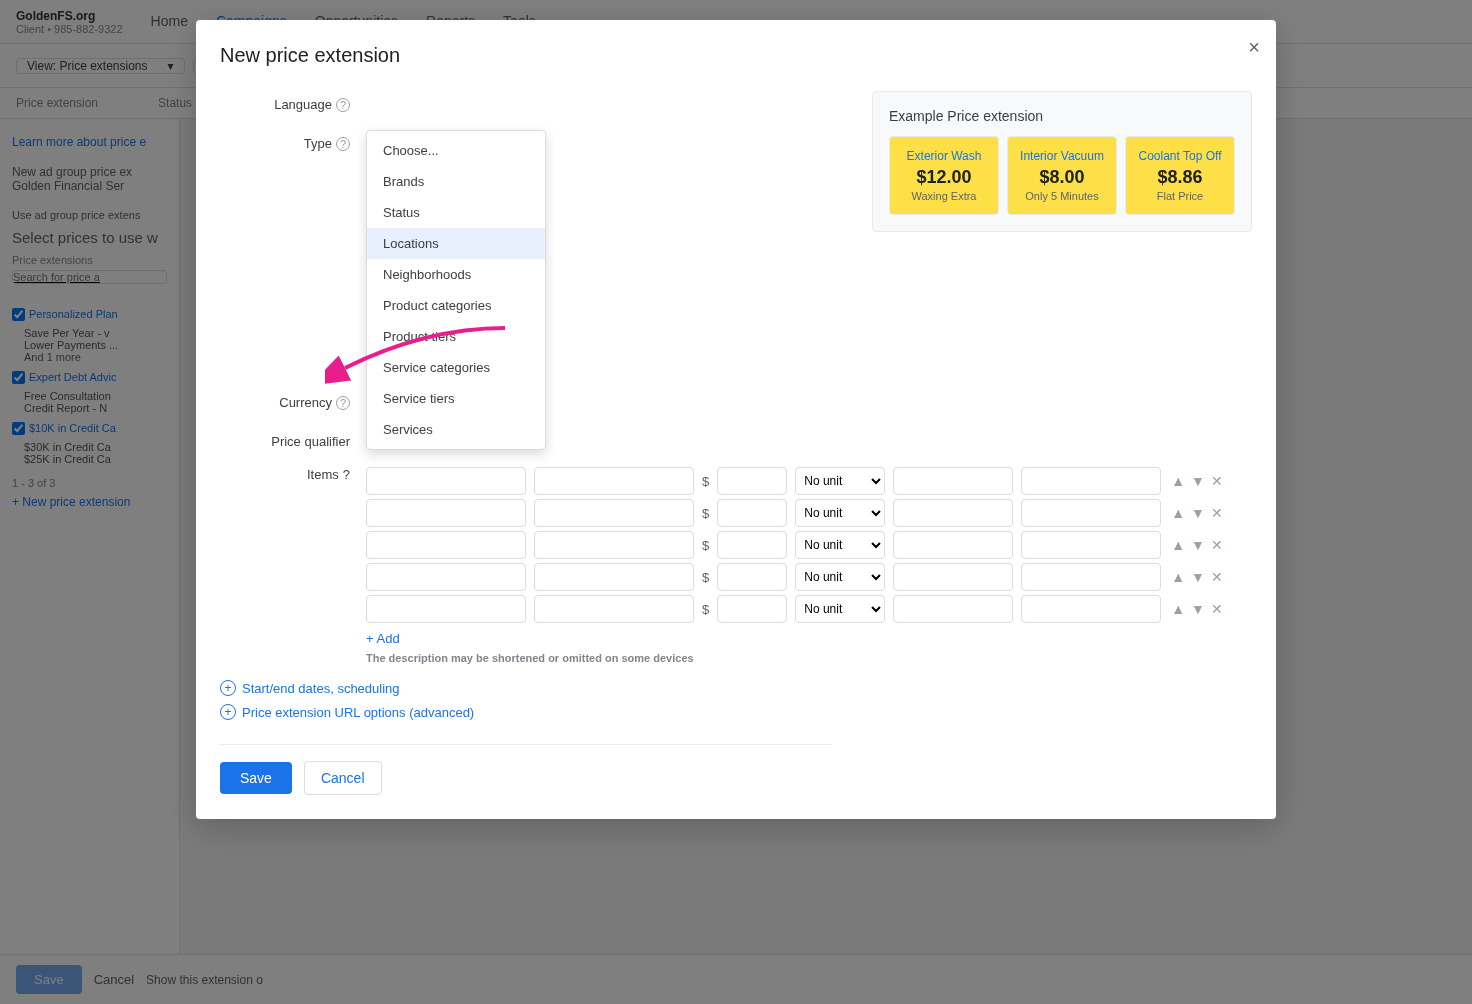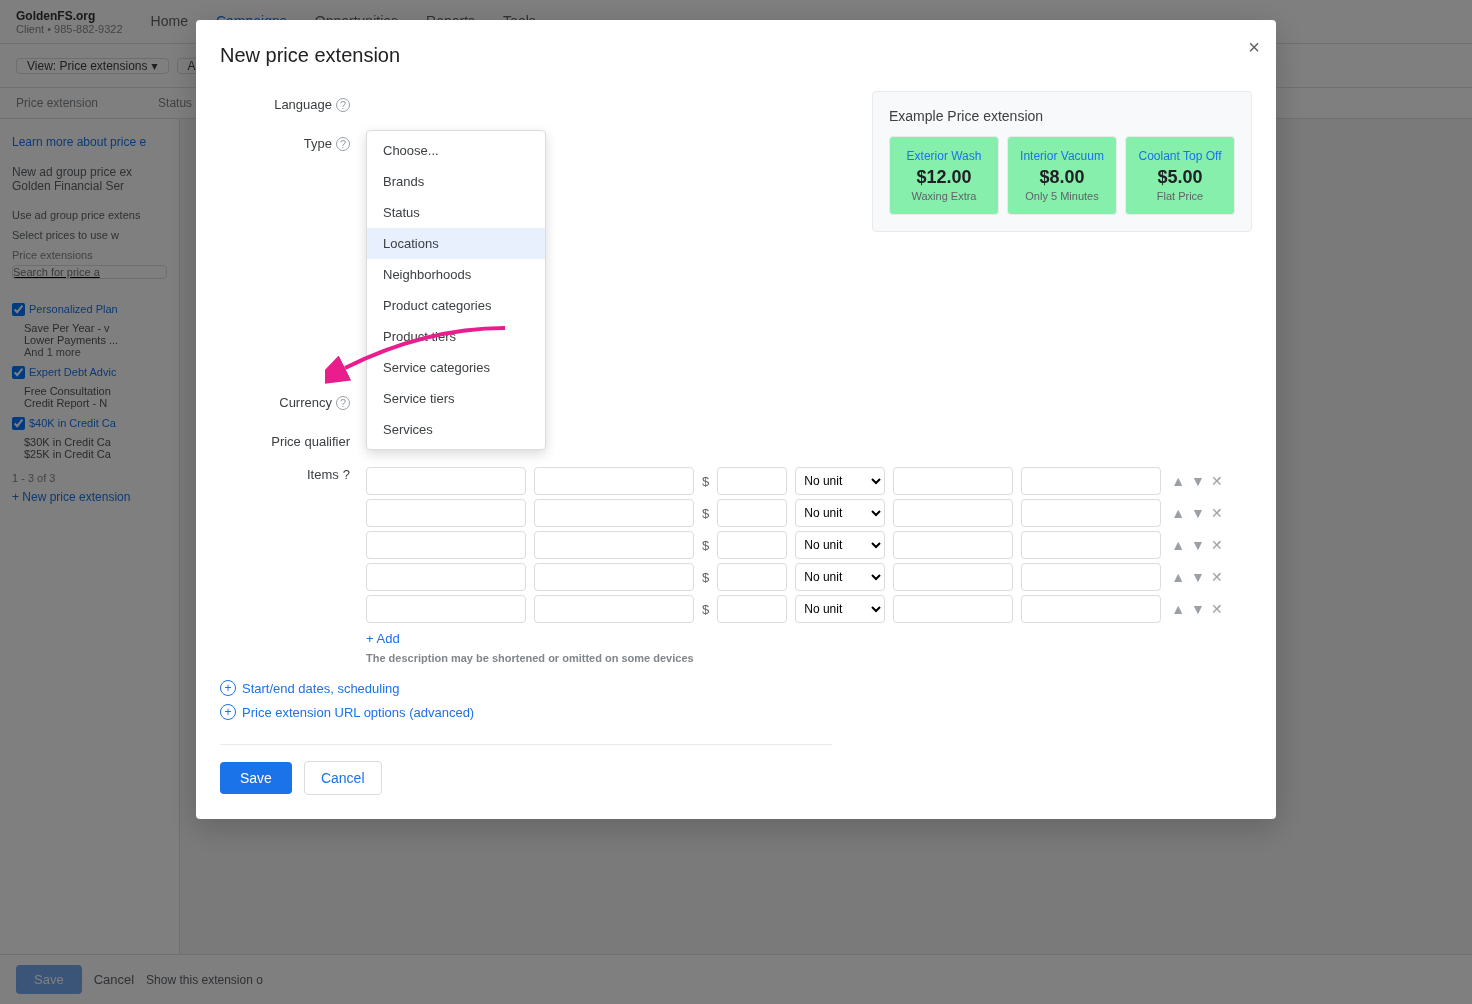--- a/index.html
+++ b/index.html
@@ -9,21 +9,21 @@
     .top-nav { background: #fff; border-bottom: 1px solid #e0e0e0; display: flex; align-items: center; padding: 0 16px; height: 44px; }
     .top-nav-brand { font-size: 12px; color: #555; margin-right: 24px; }
     .top-nav-brand .site { font-weight: bold; color: #333; }
     .top-nav-brand .client { color: #888; font-size: 11px; }
     .top-nav-links { display: flex; gap: 20px; }
     .top-nav-links a { color: #5f6368; text-decoration: none; font-size: 14px; padding: 12px 4px; }
     .top-nav-links a.active { color: #1a73e8; border-bottom: 2px solid #1a73e8; }
 
     
     .toolbar { background: #fff; border-bottom: 1px solid #e0e0e0; display: flex; align-items: center; padding: 0 16px; height: 44px; gap: 8px; }
-    .toolbar-btn { background: #fff; border: 1px solid #dadce0; border-radius: 4px; padding: 0 10px; font-size: 12px; color: #3c4043; cursor: pointer; display: flex; align-items: center; gap: 4px; }
+    .toolbar-btn { background: #fff; border: 1px solid #dadce0; border-radius: 4px; padding: 0 10px; font-size: 12px; color: #3c4043; cursor: pointer; display: flex; align-items: center; gap: 20px; }
     .view-change-link { color: #1a73e8; text-decoration: none; font-size: 13px; margin-left: 16px; cursor: pointer; }
     .download-btn { background: none; border: 1px solid #dadce0; border-radius: 4px; padding: 4px 8px; cursor: pointer; }
 
     
     .table-header { background: #fff; border-bottom: 1px solid #e0e0e0; display: flex; align-items: center; padding: 8px 16px; }
     .table-header-cols { display: flex; width: 100%; gap: 60px; font-size: 12px; color: #80868b; }
     .col { display: flex; align-items: center; gap: 4px; }
     .col .help { color: #9aa0a6; font-size: 11px; cursor: pointer; border: 1px solid #9aa0a6; border-radius: 50%; width: 14px; height: 14px; display: inline-flex; align-items: center; justify-content: center; }
 
     
@@ -62,21 +62,21 @@
 
     
     .dropdown-container { position: relative; }
     .dropdown-menu { position: absolute; top: 30px; left: 0; background: #fff; border: 1px solid #dadce0; border-radius: 4px; box-shadow: 0 4px 12px rgba(0,0,0,0.15); z-index: 200; min-width: 180px; padding: 4px 0; }
     .dropdown-item { padding: 8px 16px; font-size: 13px; color: #3c4043; cursor: pointer; }
 
     
     .example-price { background: #f8f9fa; border: 1px solid #e8eaed; border-radius: 4px; padding: 16px; }
     .example-title { font-size: 14px; color: #3c4043; margin-bottom: 12px; }
     .price-cards { display: flex; gap: 8px; }
-    .price-card { flex: 1; background: #86efac; border: 1px solid #e8eaed; border-radius: 4px; padding: 12px; text-align: center; }
+    .price-card { flex: 1; background: #fde047; border: 1px solid #e8eaed; border-radius: 4px; padding: 12px; text-align: center; }
     .price-card-title { font-size: 12px; color: #1a73e8; margin-bottom: 4px; }
     .price-card-amount { font-size: 18px; font-weight: bold; color: #202124; margin-bottom: 2px; }
     .price-card-sub { font-size: 11px; color: #5f6368; }
     .items-label { font-size: 13px; color: #3c4043; font-weight: 500; width: 130px; display: flex; align-items: center; justify-content: flex-end; gap: 4px; flex-shrink: 0; }
 
     .items-table { display: flex; flex-direction: column; gap: 4px; }
     .item-row { display: flex; align-items: center; gap: 8px; }
     .item-title-input, .item-desc-input { border: 1px solid #dadce0; border-radius: 4px; padding: 4px 8px; font-size: 12px; height: 28px; }
     .item-title-input { width: 160px; }
     .item-desc-input { width: 160px; }
@@ -198,42 +198,42 @@
 </div>
 
 <div class="main-content">
 
   <div class="left-panel">
     <a class="learn-more">Learn more about price e</a>
     <div>New ad group price ex</div>
     <div>Golden Financial Ser</div>
     <div style="height:16px"></div>
     <div style="font-size:11px;color:#5f6368;margin-bottom:8px;">Use ad group price extens</div>
-    <div style="font-size:11px;color:#5f6368;margin-bottom:8px;">Select prices to use w</div>
+    <div style="font-size:15px;color:#5f6368;margin-bottom:8px;">Select prices to use w</div>
     <div class="section-label">Price extensions</div>
     <input type="text" style="border: 1px solid rgb(218, 220, 224); border-radius: 4px; padding: 0; font-size: 11px; width: 100%; margin-bottom: 24px; text-decoration: underline;" placeholder="Search for price a">
 
     <div class="checkbox-item">
       <input type="checkbox" checked="" style="">
       <span>Personalized Plan</span>
     </div>
     <div class="sub-item">Save Per Year - v</div>
     <div class="sub-item">Lower Payments ...</div>
     <div class="sub-item" style="color:#5f6368;">And 1 more</div>
 
     <div class="checkbox-item" style="margin-top:8px;">
       <input type="checkbox" checked="" style="">
       <span>Expert Debt Advic</span>
     </div>
     <div class="sub-item">Free Consultation</div>
     <div class="sub-item">Credit Report - N</div>
 
     <div class="checkbox-item" style="margin-top:8px;">
       <input type="checkbox" checked="" style="">
-      <span>$40K in Credit Ca</span>
+      <span>$10K in Credit Ca</span>
     </div>
     <div class="sub-item">$30K in Credit Ca</div>
     <div class="sub-item">$25K in Credit Ca</div>
 
     <div style="margin-top:12px;font-size:11px;color:#80868b;">1 - 3 of 3</div>
     <div style="margin-top:6px;color:#1a73e8;font-size:12px;cursor:pointer;">+ New price extension</div>
   </div>
 
   <div style="flex:1;padding:20px 16px;overflow-y:auto;background:#f5f5f5;">
     <div class="empty-state">Your price extensions don't have statistics for the selected date range.</div>
@@ -420,21 +420,21 @@
               <div class="price-card-amount">$12.00</div>
               <div class="price-card-sub">Waxing Extra</div>
             </div>
             <div class="price-card">
               <div class="price-card-title">Interior Vacuum</div>
               <div class="price-card-amount">$8.00</div>
               <div class="price-card-sub">Only 5 Minutes</div>
             </div>
             <div class="price-card">
               <div class="price-card-title">Coolant Top Off</div>
-              <div class="price-card-amount">$5.00</div>
+              <div class="price-card-amount">$8.86</div>
               <div class="price-card-sub">Flat Price</div>
             </div>
           </div>
         </div>
       </div>
     </div>
   </div>
 
   <div class="pink-arrow">
     <svg viewBox="0 0 200 100" xmlns="http://www.w3.org/2000/svg" width="200" height="100">

